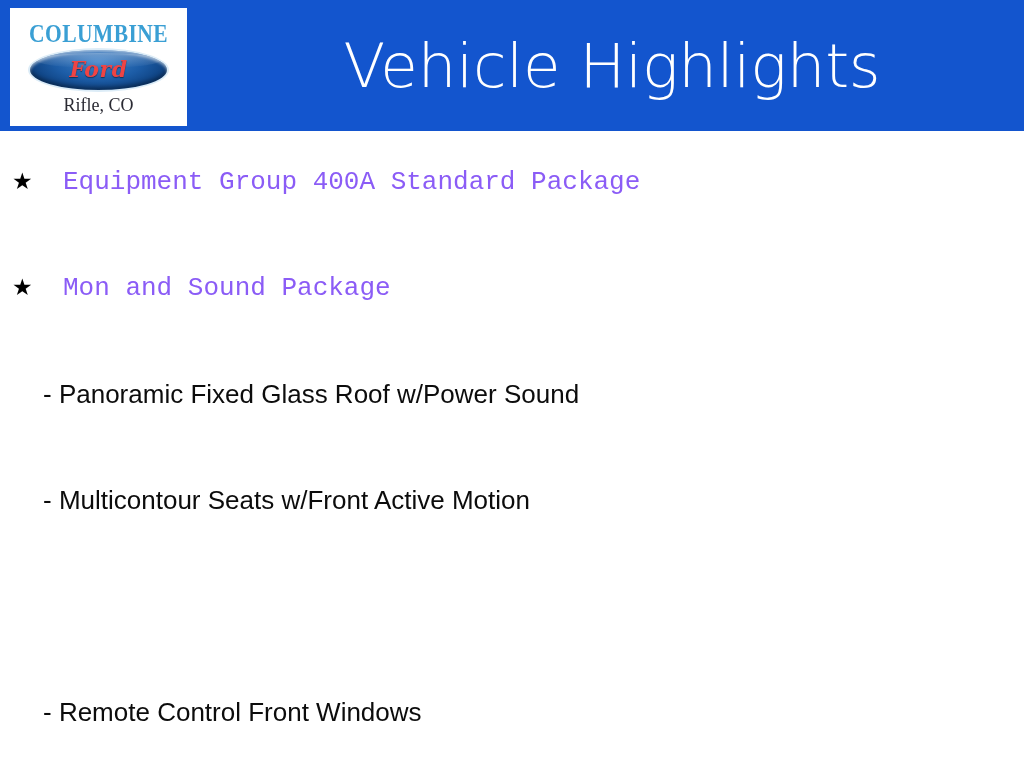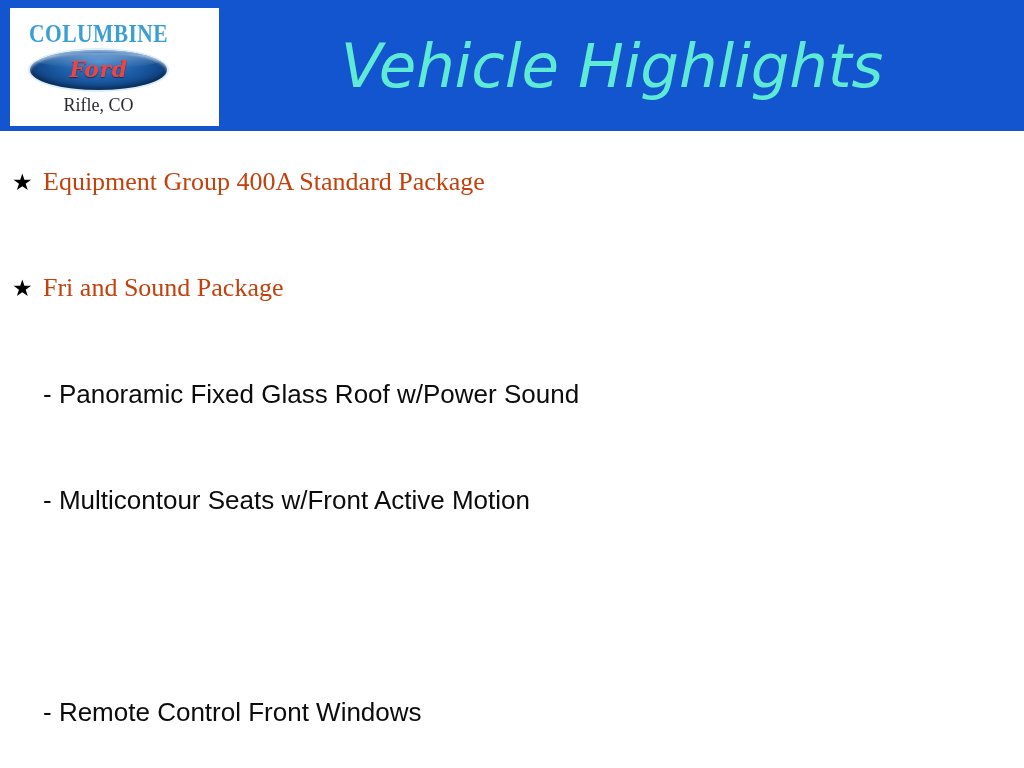--- a/index.html
+++ b/index.html
@@ -34,39 +34,37 @@
 
   .slide-title {
     position: absolute;
     left: 200px;
     top: 0;
     width: 824px;
     height: 131px;
     display: flex;
     align-items: center;
     justify-content: center;
-    color: #5eead4;
+    color: #ffffff;
     font-family: "DejaVu Sans", sans-serif;
     font-size: 61px;
     font-weight: 300;
     letter-spacing: -0.2px;
     white-space: nowrap;
-    font-style: italic;
   }
 
   
   .logo-box {
     position: absolute;
     left: 10px;
     top: 8px;
     width: 177px;
     height: 118px;
     background: #ffffff;
     overflow: hidden;
-    padding-left: 32px;
   }
 
   .logo-columbine {
     position: absolute;
     left: 0;
     top: 13px;
     width: 177px;
     text-align: center;
     font-family: "Liberation Serif", serif;
     font-size: 25px;
@@ -151,24 +149,25 @@
   }
   .bullet-star {
     width: 31px;
     font-size: 23px;
     line-height: 1;
     color: #000000;
     font-family: "DejaVu Sans", sans-serif;
     flex: none;
   }
   .bullet-text {
-    font-family: Liberation Serif, serif;
+    font-family: Liberation Mono, monospace;
     font-size: 26px;
-    color: #c2410c;
-    line-height: 1;
+    color: #8b5cf6;
+    line-height: 1;
+    margin-left: 20px;
   }
 
   .sub-row {
     position: absolute;
     left: 43px;
     white-space: nowrap;
     font-family: "Liberation Sans", sans-serif;
     font-size: 26px;
     color: #0c0c0c;
     line-height: 1;
@@ -196,21 +195,21 @@
 
   <div class="content">
 
     <div class="bullet-row" style="top:38px;">
       <span class="bullet-star">★</span>
       <span class="bullet-text">Equipment Group 400A Standard Package</span>
     </div>
 
     <div class="bullet-row" style="top:144px;">
       <span class="bullet-star">★</span>
-      <span class="bullet-text">Fri and Sound Package</span>
+      <span class="bullet-text">Mon and Sound Package</span>
     </div>
 
     <div class="sub-row" style="top:250px;">- Panoramic Fixed Glass Roof w/Power Sound</div>
 
     <div class="sub-row" style="top:356px;">- Multicontour Seats w/Front Active Motion</div>
 
 
     <div class="sub-row" style="top:568px;">- Remote Control Front Windows</div>
 
   </div>

